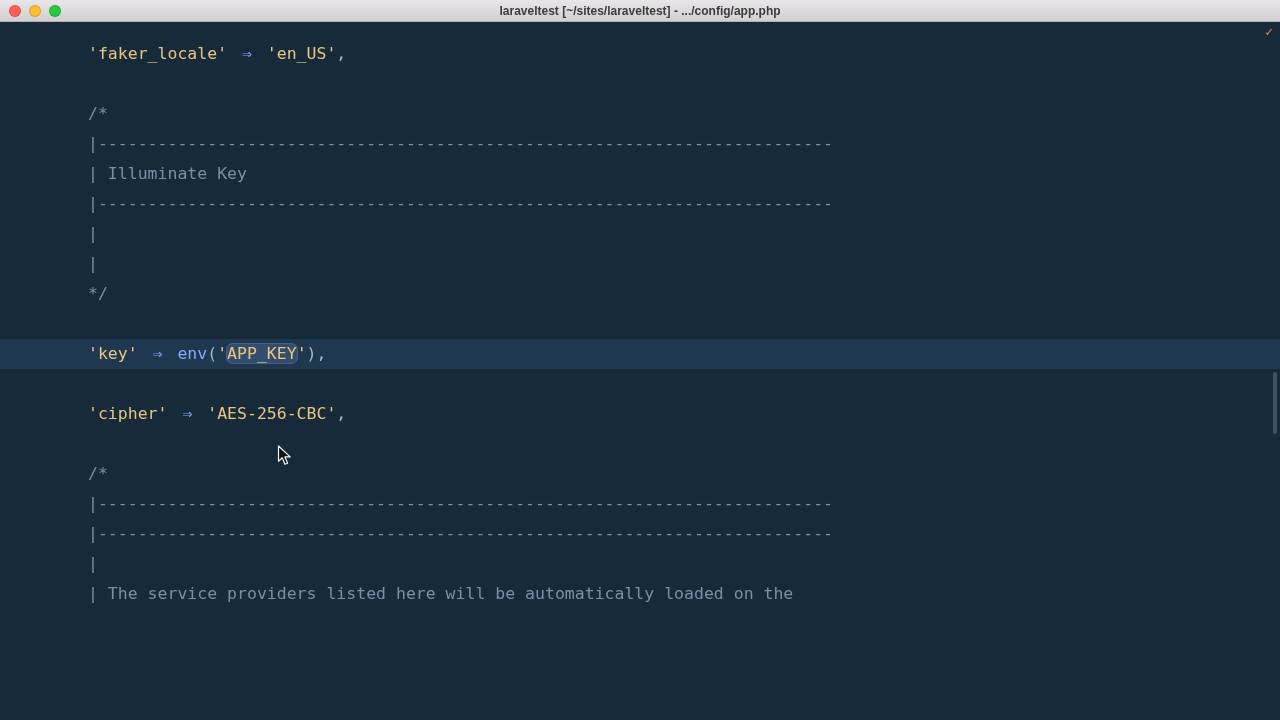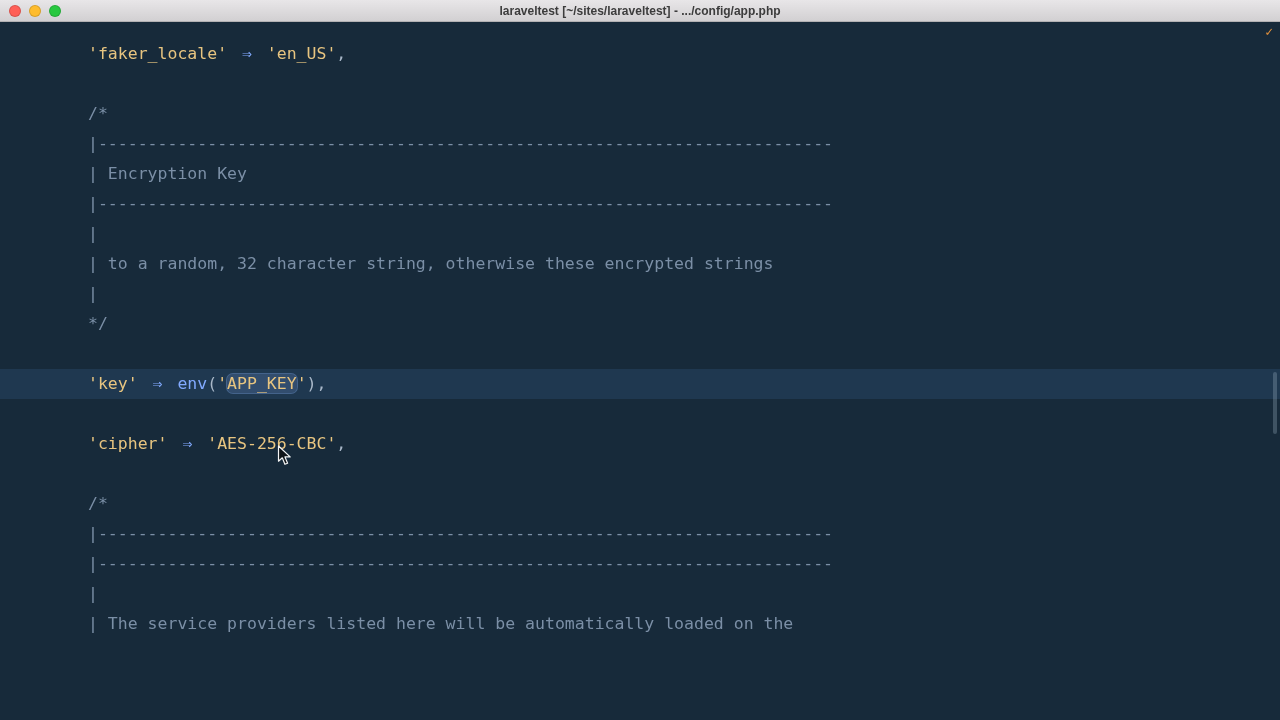--- a/index.html
+++ b/index.html
@@ -90,24 +90,23 @@
   </div>
   <div class="title">laraveltest [~/sites/laraveltest] - .../config/app.php</div>
 </div>
 
 <div class="editor">
 
 <div class="line"><span class="tok-str">'faker_locale'</span><span class="tok-pln"> </span><span class="tok-op">⇒</span><span class="tok-pln"> </span><span class="tok-str">'en_US'</span><span class="tok-pun">,</span></div>
     <div class="line"></div>
     <div class="line"><span class="tok-cmt">/*</span></div>
     <div class="line"><span class="tok-cmt">|--------------------------------------------------------------------------</span></div>
-    <div class="line"><span class="tok-cmt">| Encryption Key</span></div>
+    <div class="line"><span class="tok-cmt">| Illuminate Key</span></div>
     <div class="line"><span class="tok-cmt">|--------------------------------------------------------------------------</span></div>
     <div class="line"><span class="tok-cmt">|</span></div>
-    <div class="line"><span class="tok-cmt">| to a random, 32 character string, otherwise these encrypted strings</span></div>
     <div class="line"><span class="tok-cmt">|</span></div>
     <div class="line"><span class="tok-cmt">*/</span></div>
     <div class="line"></div>
     <div class="line hl"><span class="tok-str">'key'</span><span class="tok-pln"> </span><span class="tok-op">⇒</span><span class="tok-pln"> </span><span class="tok-fn">env</span><span class="tok-pun">(</span><span class="tok-str">'</span><span class="tok-str sel">APP_KEY</span><span class="tok-str">'</span><span class="tok-pun">)</span><span class="tok-pun">,</span></div>
     <div class="line"></div>
     <div class="line"><span class="tok-str">'cipher'</span><span class="tok-pln"> </span><span class="tok-op">⇒</span><span class="tok-pln"> </span><span class="tok-str">'AES-256-CBC'</span><span class="tok-pun">,</span></div>
     <div class="line"></div>
     <div class="line"><span class="tok-cmt">/*</span></div>
     <div class="line"><span class="tok-cmt">|--------------------------------------------------------------------------</span></div>
     <div class="line"><span class="tok-cmt">|--------------------------------------------------------------------------</span></div>

